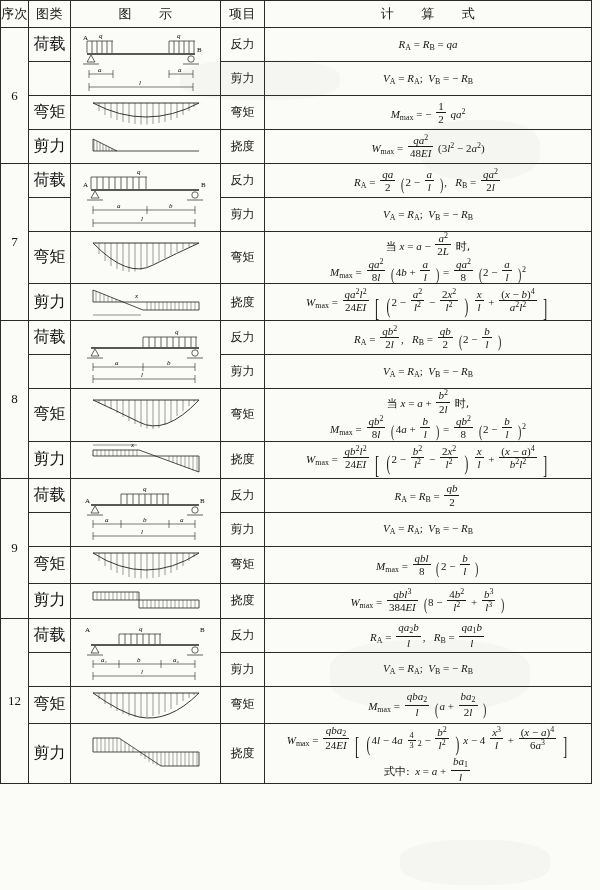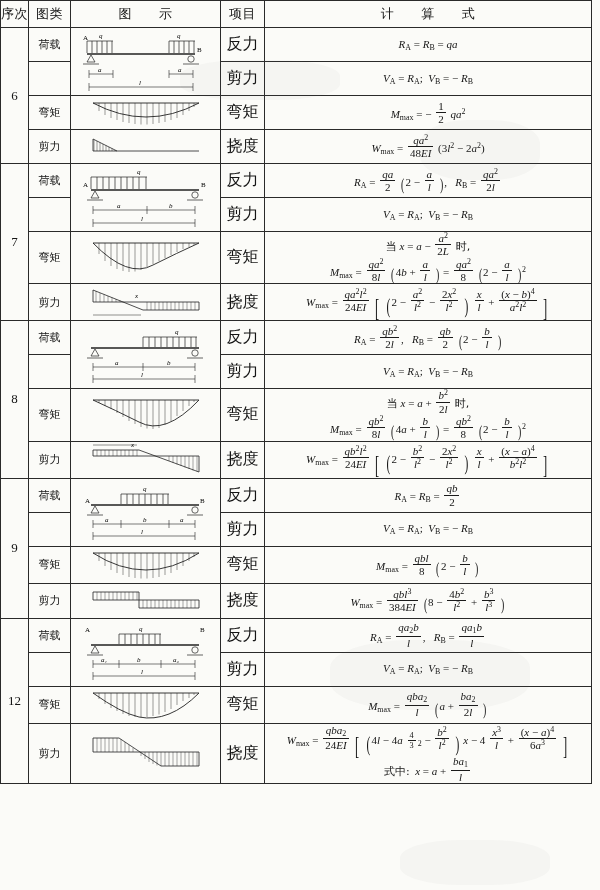--- a/index.html
+++ b/index.html
@@ -40,25 +40,25 @@
   .col-no { width: 28px; }
   .col-kind { width: 42px; }
   .col-fig { width: 150px; }
   .col-item { width: 44px; }
   .col-calc { width: auto; }
 
   .no-cell {
     font-size: 13px;
   }
   .kind-cell {
-    font-size: 11px;
+    font-size: 16px;
     height: 33px;
   }
   .item-cell {
-    font-size: 16px;
+    font-size: 12px;
     height: 33px;
   }
   .calc-cell {
     font-size: 11px;
     padding: 3px 6px;
     text-align: left;
     height: 33px;
   }
   .fig-cell {
     height: 33px;

